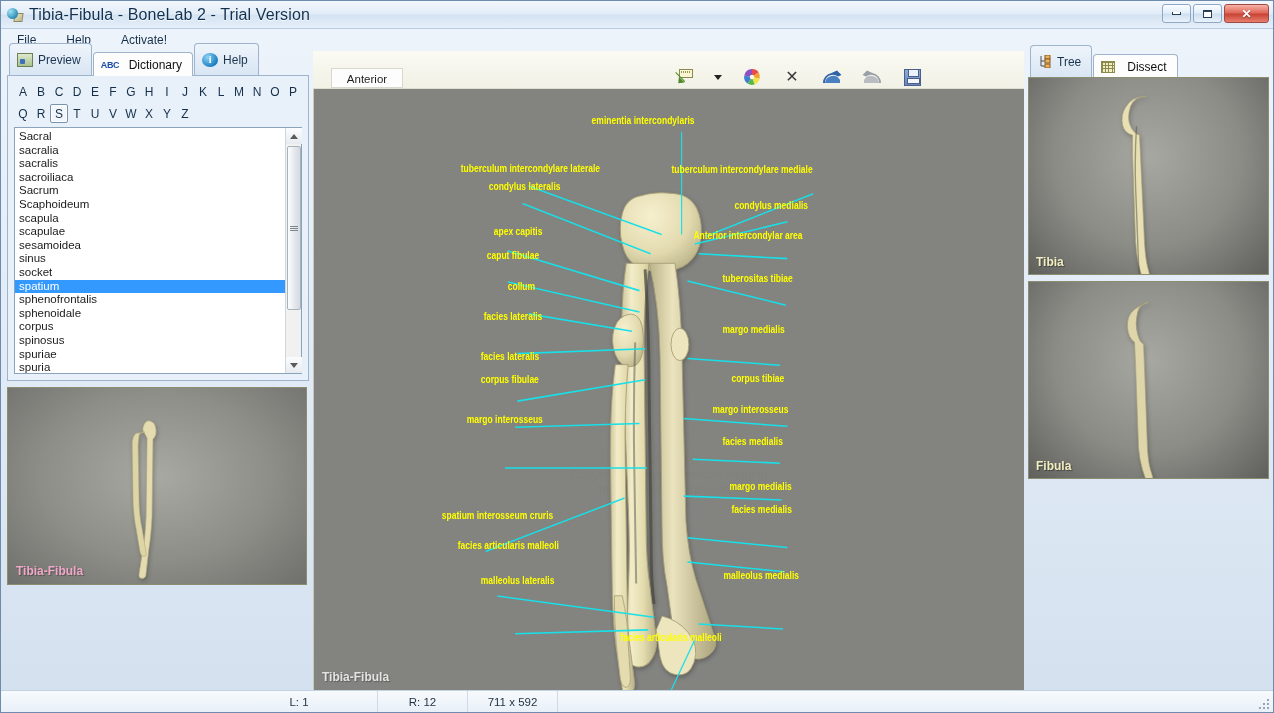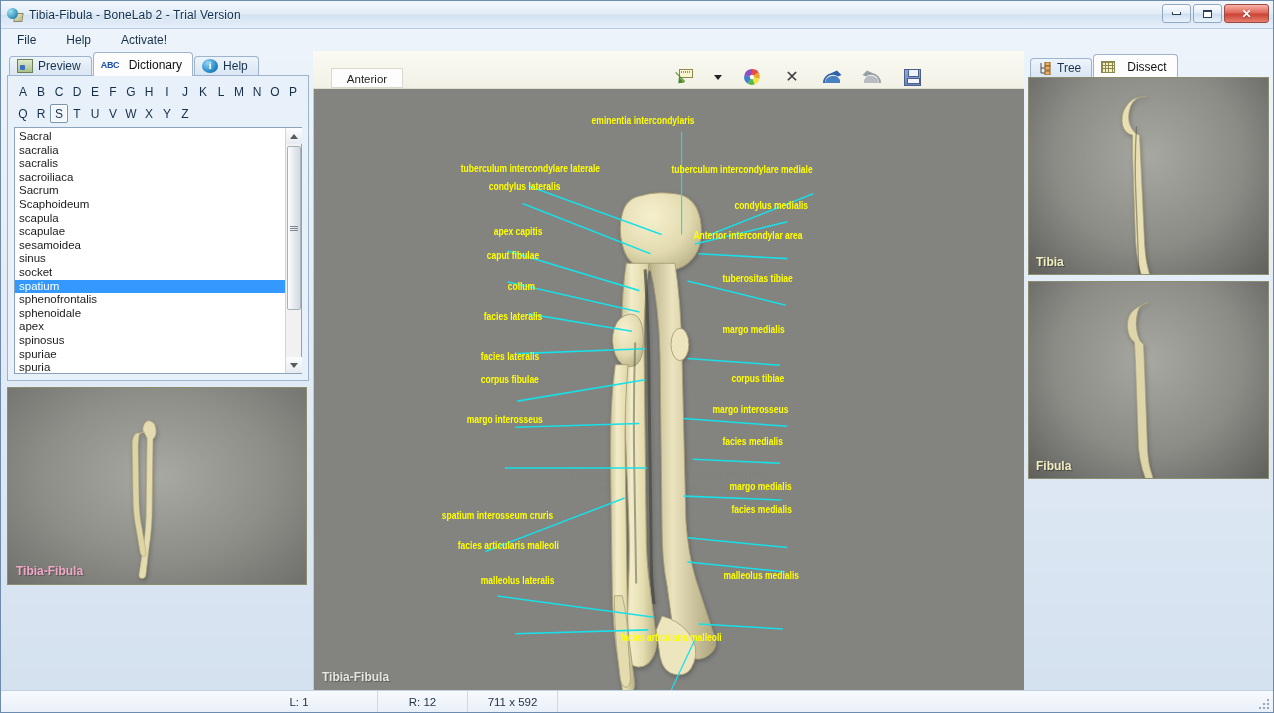--- a/index.html
+++ b/index.html
@@ -36,21 +36,21 @@
     border-radius: 50%;
     background: radial-gradient(circle at 30% 30%, #9fe2f5, #2f8fb5 70%, #1c5e7c);
   }
   .title-icon .tail {
     position: absolute; left: 7px; top: 6px; width: 9px; height: 9px;
     background: linear-gradient(135deg,#e8e4c4,#bdb887);
     border: 1px solid #8d8a5f;
     transform: skewX(-8deg);
   }
   .title-text {
-    font-size: 12px; color: #10304f; letter-spacing: .1px;
+    font-size: 16px; color: #10304f; letter-spacing: .1px;
     text-shadow: 0 1px 0 rgba(255,255,255,.85);
   }
   .winbtns { position: absolute; right: 4px; top: 3px; display: flex; gap: 2px; }
   .winbtn {
     width: 29px; height: 19px; border-radius: 3px;
     border: 1px solid #8fa8c4;
     background: linear-gradient(180deg,#fbfdff 0%,#e4eef9 45%,#cfdff0 55%,#e9f2fb 100%);
     display: flex; align-items: center; justify-content: center;
     position: relative;
   }
@@ -80,21 +80,21 @@
   .left-panel {
     width: 312px; flex: 0 0 312px;
     display: flex; flex-direction: column;
     padding: 0 4px 0 6px;
   }
   .tabstrip {
     height: 24px; display: flex; align-items: flex-end; gap: 1px;
     padding-left: 2px; position: relative; z-index: 3;
   }
   .tab {
-    height: 19px; display: flex; align-items: center; gap: 5px;
+    height: 32px; display: flex; align-items: center; gap: 5px;
     padding: 0 10px 0 7px;
     border: 1px solid #9db4cc; border-bottom: none;
     border-radius: 4px 4px 0 0;
     background: linear-gradient(180deg,#eef4fb,#d9e6f3);
     font-size: 12px; color: #1a3450;
   }
   .tab.active {
     height: 24px; background: #fdfdfd; border-color: #9db4cc;
     color: #111; position: relative; top: 1px; gap: 12px;
   }
@@ -376,21 +376,21 @@
               <div class="word">Sacrum</div>
               <div class="word">Scaphoideum</div>
               <div class="word">scapula</div>
               <div class="word">scapulae</div>
               <div class="word">sesamoidea</div>
               <div class="word">sinus</div>
               <div class="word">socket</div>
               <div class="word sel">spatium</div>
               <div class="word">sphenofrontalis</div>
               <div class="word">sphenoidale</div>
-              <div class="word">apex</div>
+              <div class="word">corpus</div>
               <div class="word">spinosus</div>
               <div class="word">spuriae</div>
               <div class="word">spuria</div>
             </div>
           <div class="vscroll">
             <div class="sb-arrow up">
                 <span class="caret up"></span>
               </div>
             <div class="sb-thumb">
               <span class="grip">

